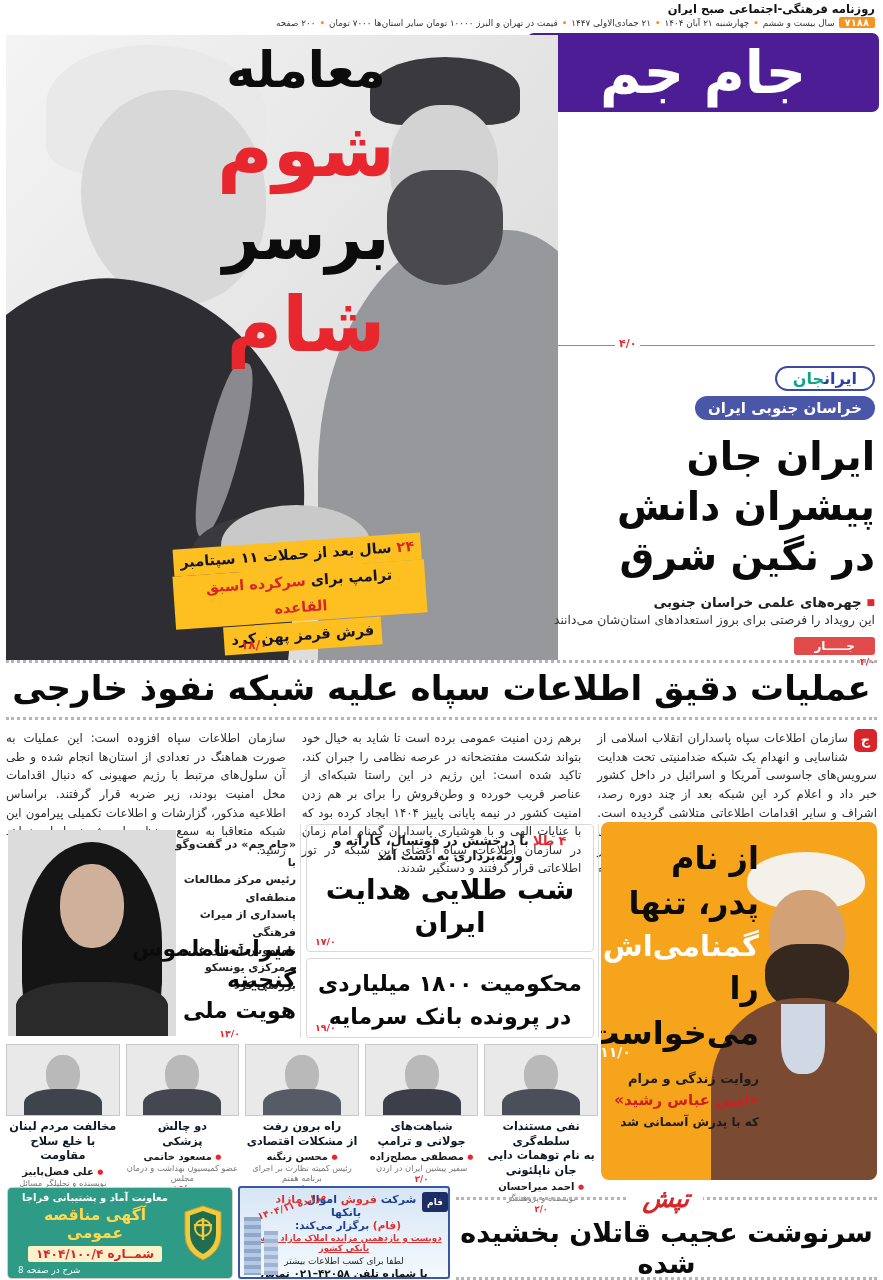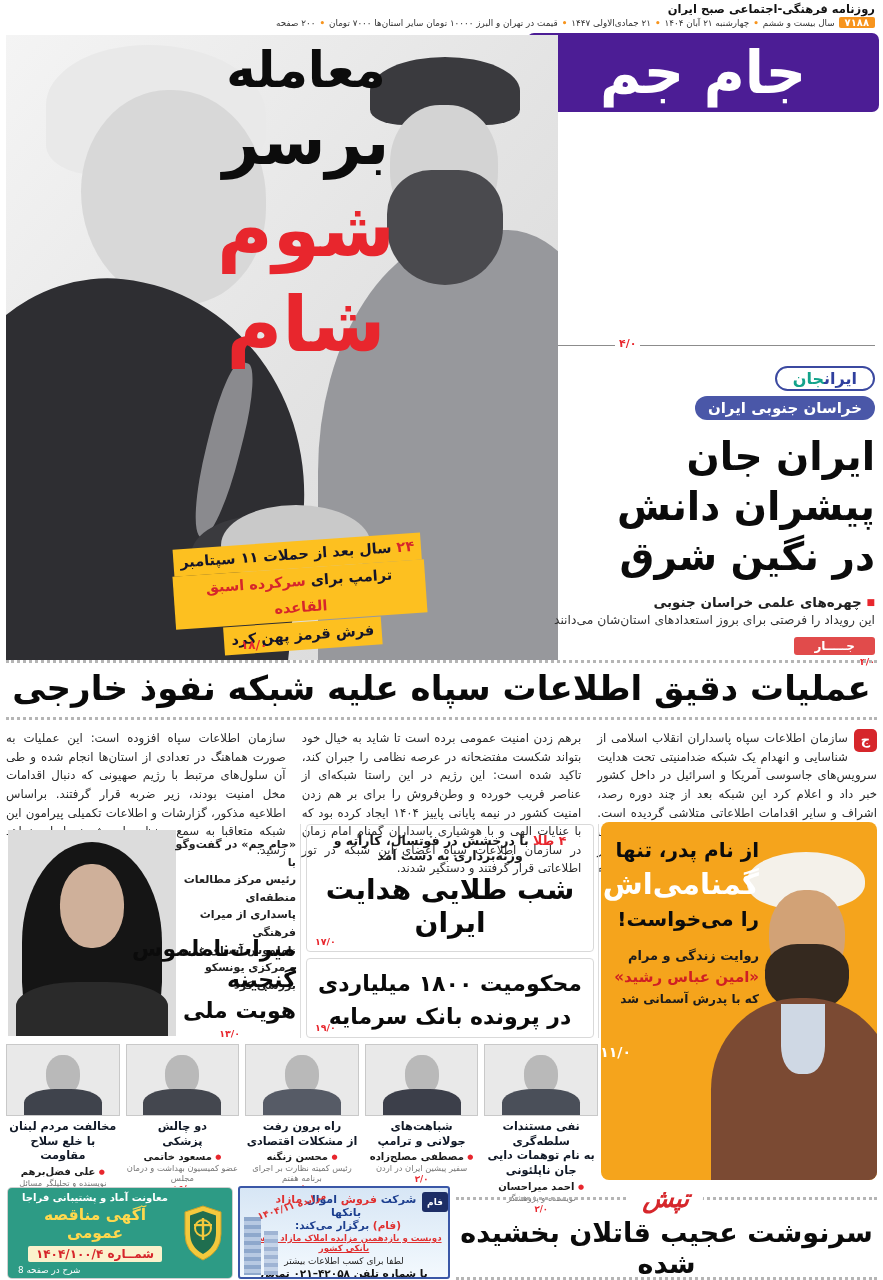--- a/index.html
+++ b/index.html
@@ -92,21 +92,21 @@
   .bank-head { font-size:22px; font-weight:900; color:#0a0a0a; line-height:1.5; white-space:pre-line; }
 
   .martyr { position:absolute; top:822px; left:601px; width:276px; height:358px; background:#f5a41c; border-radius:8px; overflow:hidden; }
   .cleric { position:absolute; right:-6px; top:30px; width:160px; height:330px; }
   .turban { position:absolute; right:18px; top:0; width:118px; height:58px; background:#f4f1ea; border-radius:50% 50% 45% 45%; }
   .cleric-face { position:absolute; right:38px; top:38px; width:76px; height:92px; background:#d2a276; border-radius:46%; }
   .cleric-beard { position:absolute; right:34px; top:92px; width:84px; height:68px; background:#35291f; border-radius:40% 40% 52% 52%; }
   .robe { position:absolute; right:-12px; top:146px; width:184px; height:190px; background:#7b4a33; border-radius:48% 48% 0 0; }
   .robe-shirt { position:absolute; right:58px; top:152px; width:44px; height:70px; background:#cfd8e4; border-radius:0 0 40% 40%; }
   .martyr-text { position:absolute; right:118px; top:14px; width:152px; text-align:right; line-height:1.4; }
-  .mt-l1,.mt-l3 { font-size:20px; font-weight:900; color:#0c0c0c;text-align:right; }
+  .mt-l1,.mt-l3 { font-size:32px; font-weight:900; color:#0c0c0c;text-align:right; }
   .mt-l2 { font-size:29px; font-weight:900; color:#fff;text-align:center; }
   .mt-s1 { font-size:13px; font-weight:bold; color:#1c1c1c; margin-top:14px; }
   .mt-s2 { font-size:15px; font-weight:900; color:#cf1f24; margin-top:2px; }
   .mt-s3 { font-size:12px; font-weight:bold; color:#1c1c1c; margin-top:3px; }
   .martyr-ref { position:absolute; right:246px; top:222px; color:#fff; font-size:14px; font-weight:bold; }
 
   
   .opinions { position:absolute; top:1044px; left:6px; width:592px; height:136px; display:flex; gap:6px; }
   .op-card { width:113.6px; text-align:center; }
   .op-photo { height:72px; background:#e9e9e9; border:1px solid #c9c9c9; position:relative; overflow:hidden; }
@@ -182,22 +182,22 @@
     <div class="sil trump-body"></div>
     <div class="sil trump-tie"></div>
     <div class="sil jolani-body"></div>
     <div class="sil jolani-cap"></div>
     <div class="sil jolani-face"></div>
     <div class="sil jolani-beard"></div>
     <div class="sil handshake"></div>
 
     <div class="photo-words">
       <span class="pw pw-1">معامله</span>
+      <span class="pw pw-2">شوم</span>
       <span class="pw pw-3">برسر</span>
-      <span class="pw pw-2">شوم</span>
       <span class="pw pw-4">شام</span>
     </div>
 
     <div class="photo-caption">
       <span class="cl"><span class="cap-red">۲۴</span><span> سال بعد از حملات ۱۱ سپتامبر</span></span><br>
       <span class="cl"><span>ترامپ برای </span><span class="cap-red">سرکرده اسبق القاعده</span></span><br>
       <span class="cl">فرش قرمز پهن کرد</span>
     </div>
     <div class="photo-ref">۱۸/۰</div>
   </div>
@@ -329,21 +329,21 @@
       <div class="op-role">عضو کمیسیون بهداشت و درمان مجلس</div>
       <div class="op-ref">۱۶/۰</div>
     </div>
     <div class="op-card">
       <div class="op-photo">
           <div class="op-head-sil"></div>
           <div class="op-shoulders" style="background:#3f434c"></div>
         </div>
       <div class="op-headline">مخالفت مردم لبنان
 با خلع سلاح مقاومت</div>
-      <div class="op-name"><span class="dot">●</span> <span>علی فضل‌برهم</span></div>
+      <div class="op-name"><span class="dot">●</span> <span>علی فضل‌پاییز</span></div>
       <div class="op-role">نویسنده و تحلیلگر مسائل سیاسی-لبنان</div>
       <div class="op-ref">۲۰/۰</div>
     </div>
   </div>
 
   <div class="faraja">
     <div class="faraja-emblem">
       <svg width="44" height="58" viewBox="0 0 44 58">
         <path d="M22 2 L40 8 L40 30 Q40 48 22 56 Q4 48 4 30 L4 8 Z" fill="#f3c93d" stroke="#caa22a" stroke-width="1"></path>
         <path d="M22 7 L35 11.5 L35 29 Q35 43 22 50 Q9 43 9 29 L9 11.5 Z" fill="#1f6e4f"></path>

